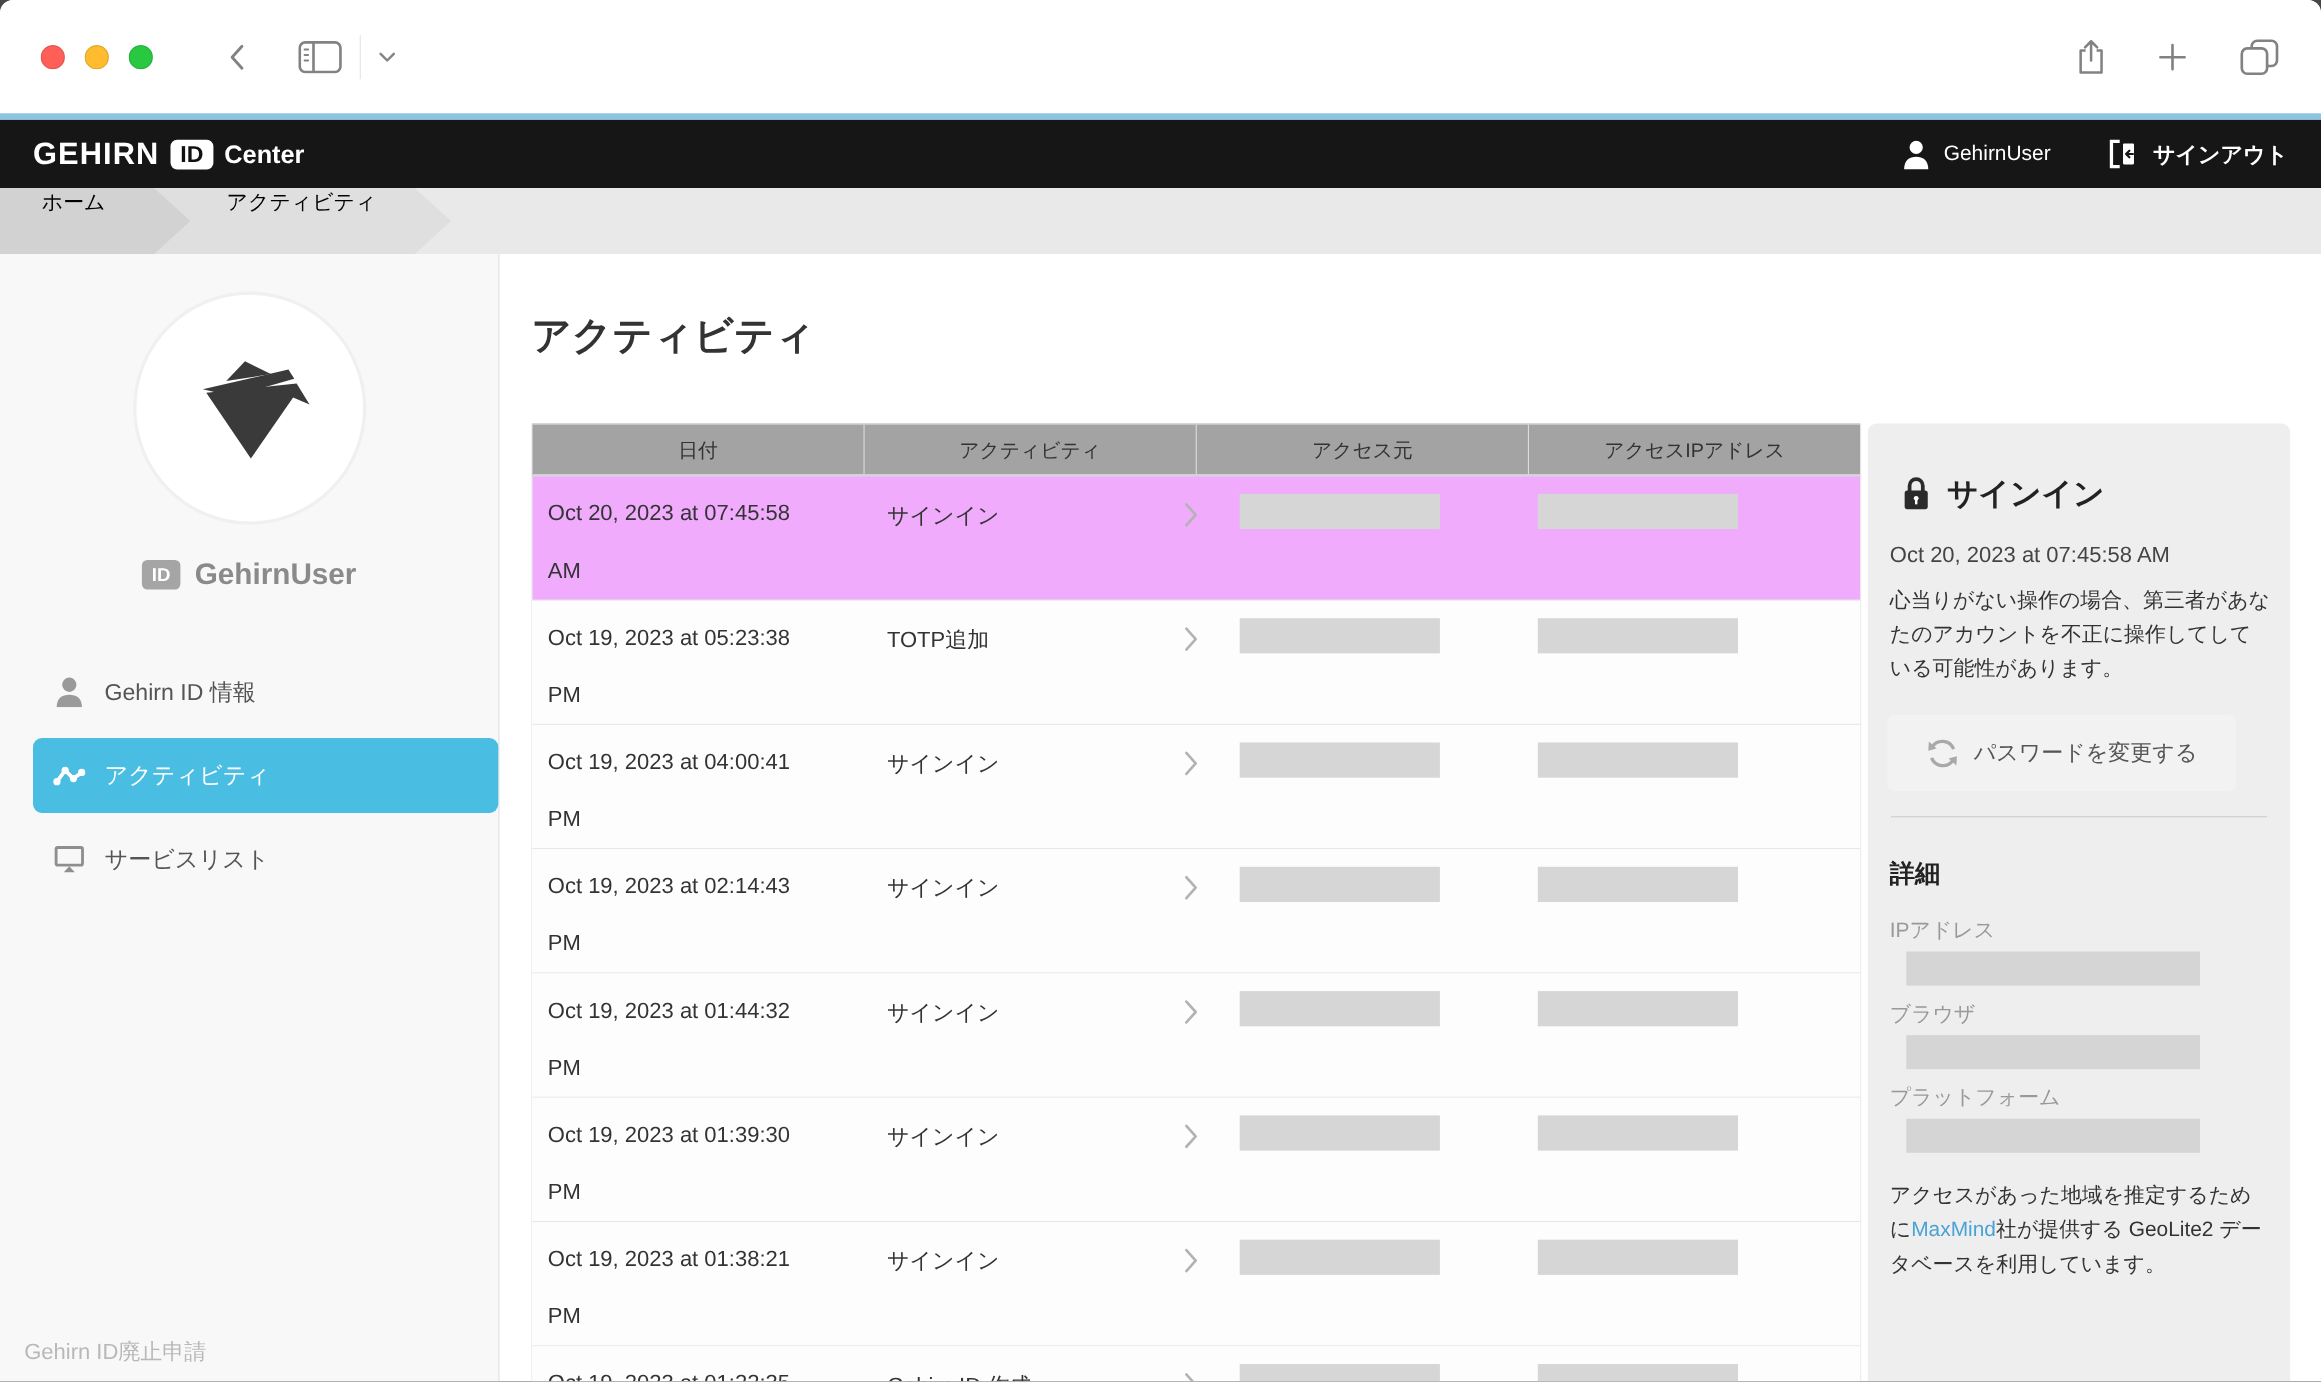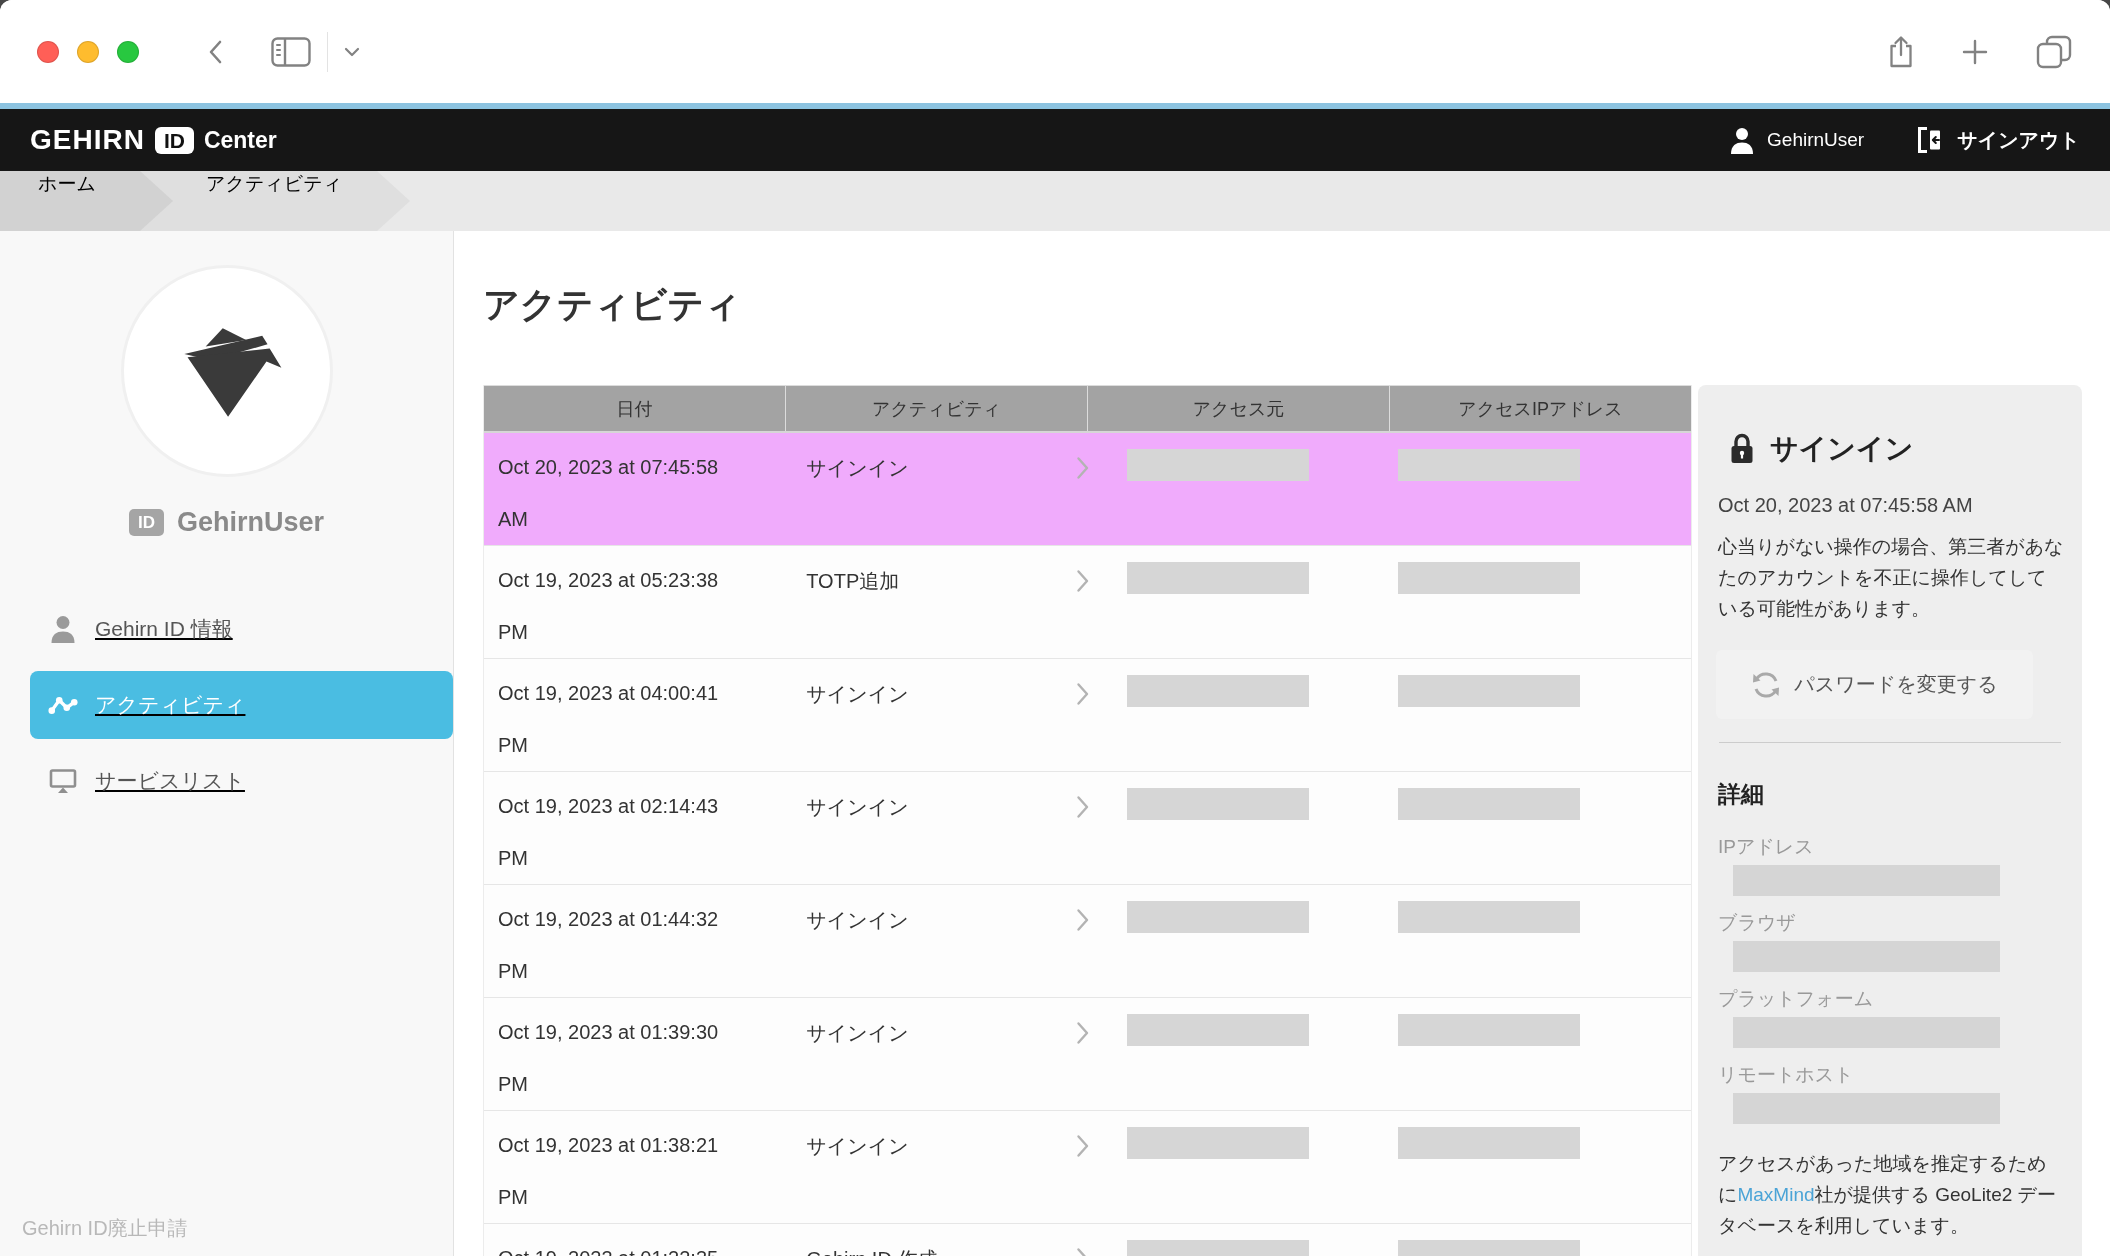--- a/index.html
+++ b/index.html
@@ -53,21 +53,21 @@
     clip-path:polygon(0 0, calc(100% - 33px) 0, 100% 50%, calc(100% - 33px) 100%, 0 100%);
   }
   
   .content { flex:1; display:flex; min-height:0; overflow:hidden; }
   
   .sidebar { width:454px; background:#f8f8f8; border-right:1px solid #e2e2e2; position:relative; flex-shrink:0; }
   .avatar { width:212px; height:212px; border-radius:50%; background:#fff; border:3px solid #f0f0f0; margin:34px auto 0; display:flex; align-items:center; justify-content:center; }
   .id-row { display:flex; justify-content:center; align-items:center; gap:13px; margin-top:30px; }
   .id-badge { background:#a5a5a5; color:#fff; font-weight:700; font-size:17px; padding:5px 9px; border-radius:5px; line-height:1; }
   .id-name { color:#8a8a8a; font-size:27px; font-weight:600; }
-  .menu { margin-top:57px;text-decoration:underline; }
+  .menu { margin-top:57px; }
   .menu-item { display:flex; align-items:center; gap:17px; height:68px; padding-left:48px; font-size:21px; color:#555; margin-bottom:8px; cursor:default; }
   .menu-item.active { background:#4abde2; color:#fff; border-radius:8px; margin-left:30px; padding-left:18px; }
   .menu-icon { width:30px; display:flex; justify-content:center; }
   .sidebar-footer { position:absolute; left:22px; bottom:14px; color:#b8b8b8; font-size:20px; }
   
   .main { flex:1; display:flex; min-width:0; }
   .main-left { flex:1; padding-left:29px; min-width:0; }
   .page-title { font-size:36px; line-height:44px; font-weight:700; color:#333; margin:52px 0 0 0; }
   .table { margin-top:58px; border-left:1px solid #ececec; border-right:1px solid #ececec; }
   .thead { display:flex; height:48px; background:#a3a3a3; border-top:1px solid #dcdcdc; border-bottom:2px solid #d6d6d6; }
@@ -464,24 +464,20 @@
   <div class="field">
     <div class="field-label">ブラウザ</div>
     <div class="field-bar"></div>
   </div>
 
   <div class="field">
     <div class="field-label">プラットフォーム</div>
     <div class="field-bar"></div>
   </div>
 
-  <div class="field">
-    <div class="field-label">リモートホスト</div>
-    <div class="field-bar"></div>
-  </div>
 </div>
         <p class="panel-note">
           <span>アクセスがあった地域を推定するために</span><a class="link" href="#">MaxMind</a><span>社が提供する GeoLite2 データベースを利用しています。</span>
         </p>
       </aside>
     </main>
   </div>
 </div>
 
 </body></html>

